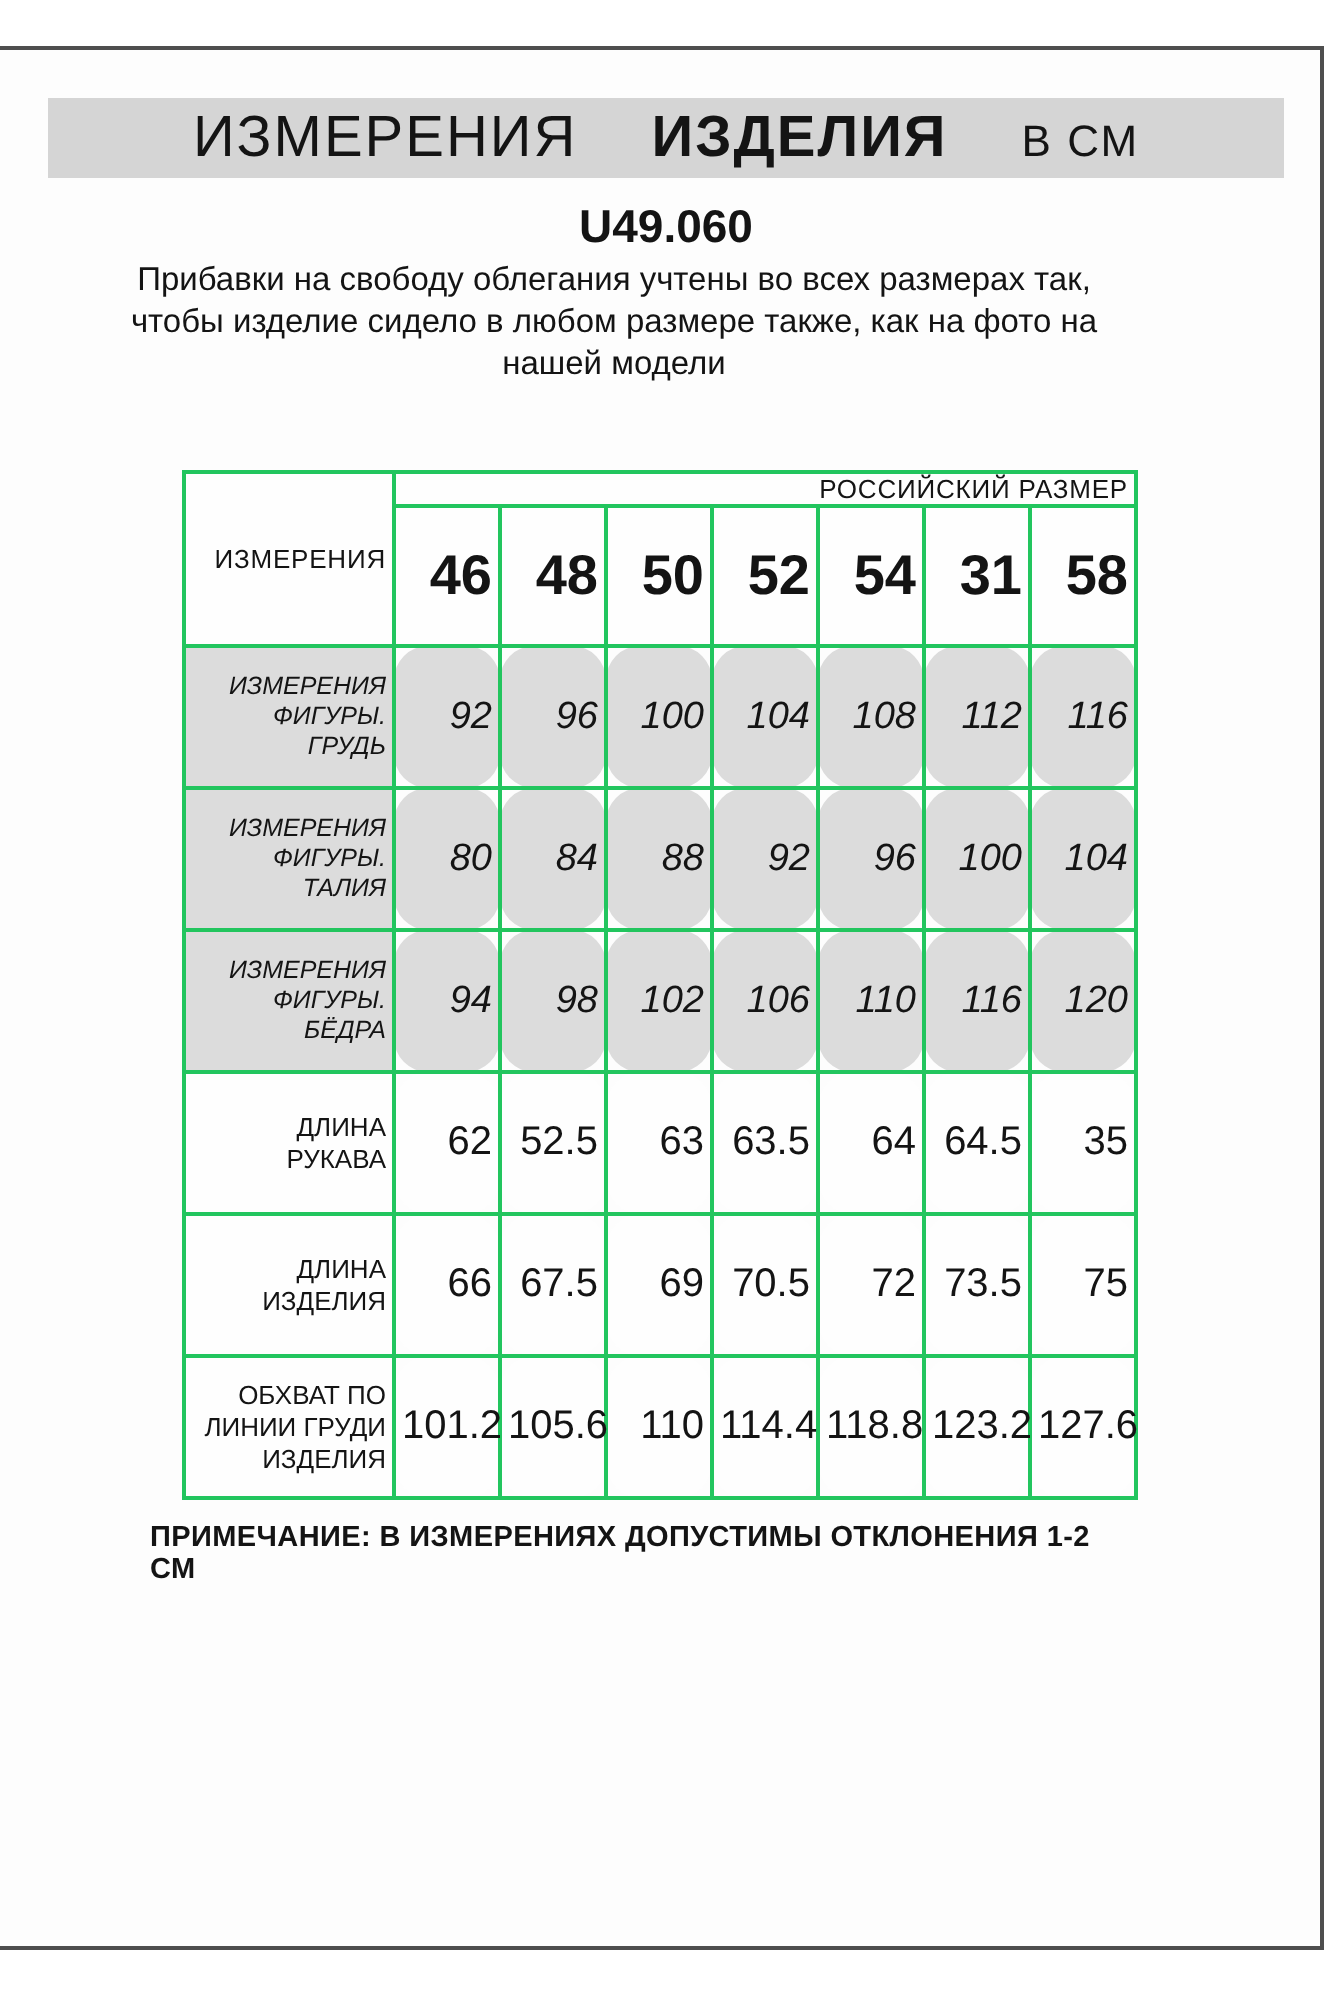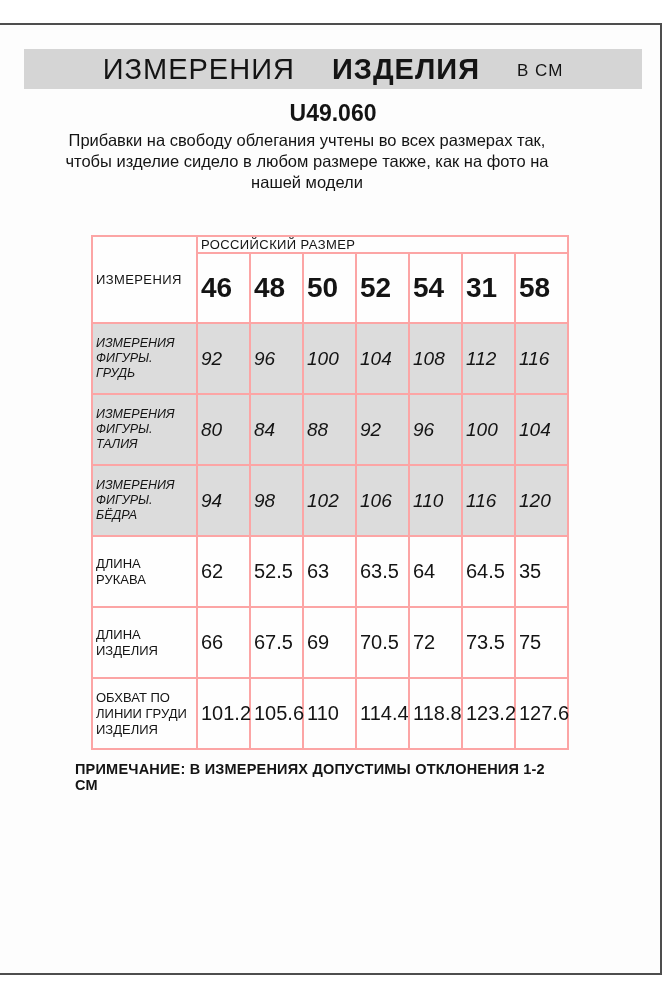--- a/index.html
+++ b/index.html
@@ -43,21 +43,21 @@
     letter-spacing: 1px;
     white-space: nowrap;
   }
   .title-bold {
     font-size: 29px;
     font-weight: 700;
     letter-spacing: 1px;
     white-space: nowrap;
   }
   .title-unit {
-    font-size: 17px;
+    font-size: 22px;
     font-weight: 500;
     letter-spacing: 1px;
     white-space: nowrap;
     padding-top: 3px;
   }
   .article-code {
     position: absolute;
     left: 0;
     top: 100px;
     width: 666px;
@@ -77,22 +77,22 @@
   }
   table.size-table {
     position: absolute;
     left: 91px;
     top: 235px;
     width: 478px;
     border-collapse: collapse;
     table-layout: fixed;
   }
   .size-table th, .size-table td {
-    border: 2px solid #fca5a5;
-    text-align: left;
+    border: 2px solid #22c55e;
+    text-align: right;
     vertical-align: middle;
     padding: 0 3px;
     font-weight: 400;
     background: #fefefe;
   }
   col.label-col { width: 105px; }
   tr.group-row th {
     height: 15px;
     font-size: 13px;
     line-height: 14px;
@@ -103,21 +103,21 @@
     font-size: 28px;
     font-weight: 700;
   }
   th.corner-cell {
     font-size: 13.5px;
     font-weight: 400;
     letter-spacing: 0.2px;
   }
   tr.data-row { height: 71px; }
   tr.data-row th { font-size: 13px; line-height: 16px; }
-  tr.data-row td { font-size: 20px; }
+  tr.data-row td { font-size: 20px; border-radius: 17px; }
   tr.shaded th, tr.shaded td {
     background: #dcdcdc;
     font-style: italic;
   }
   tr.shaded th { font-size: 12.5px; line-height: 15px; }
   tr.shaded td { font-size: 19px; }
   .note {
     position: absolute;
     left: 75px;
     top: 761px;

